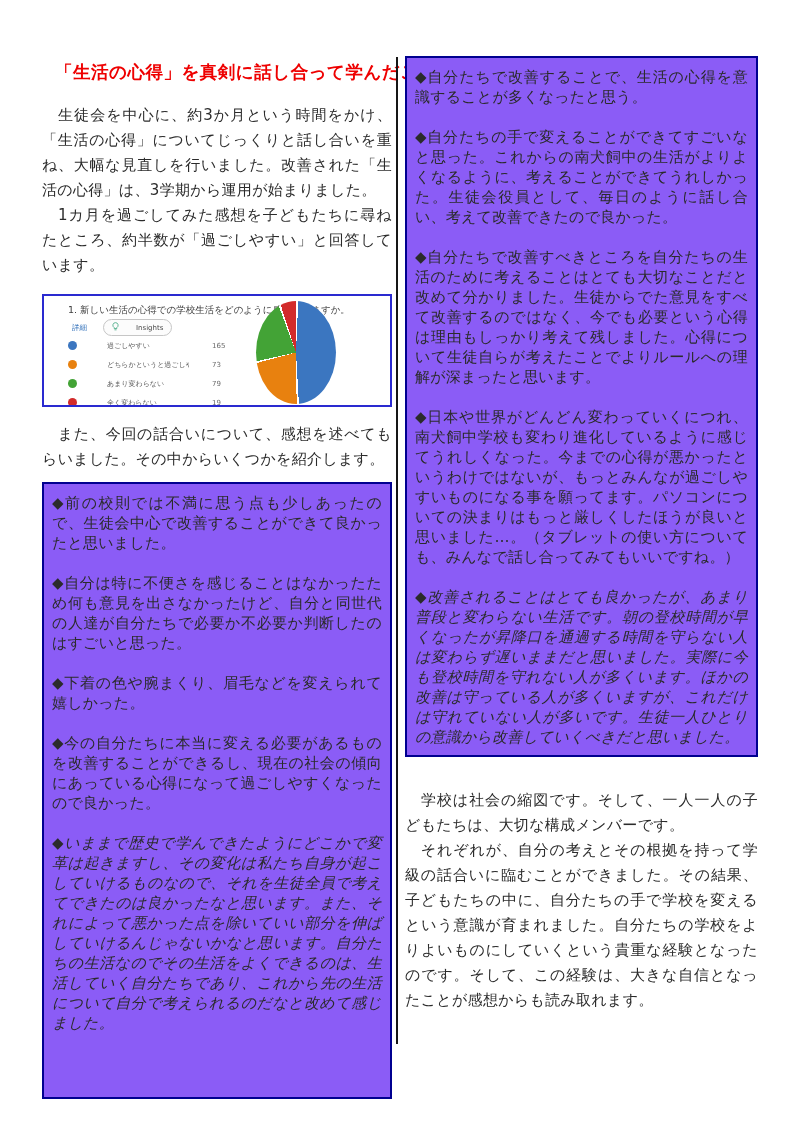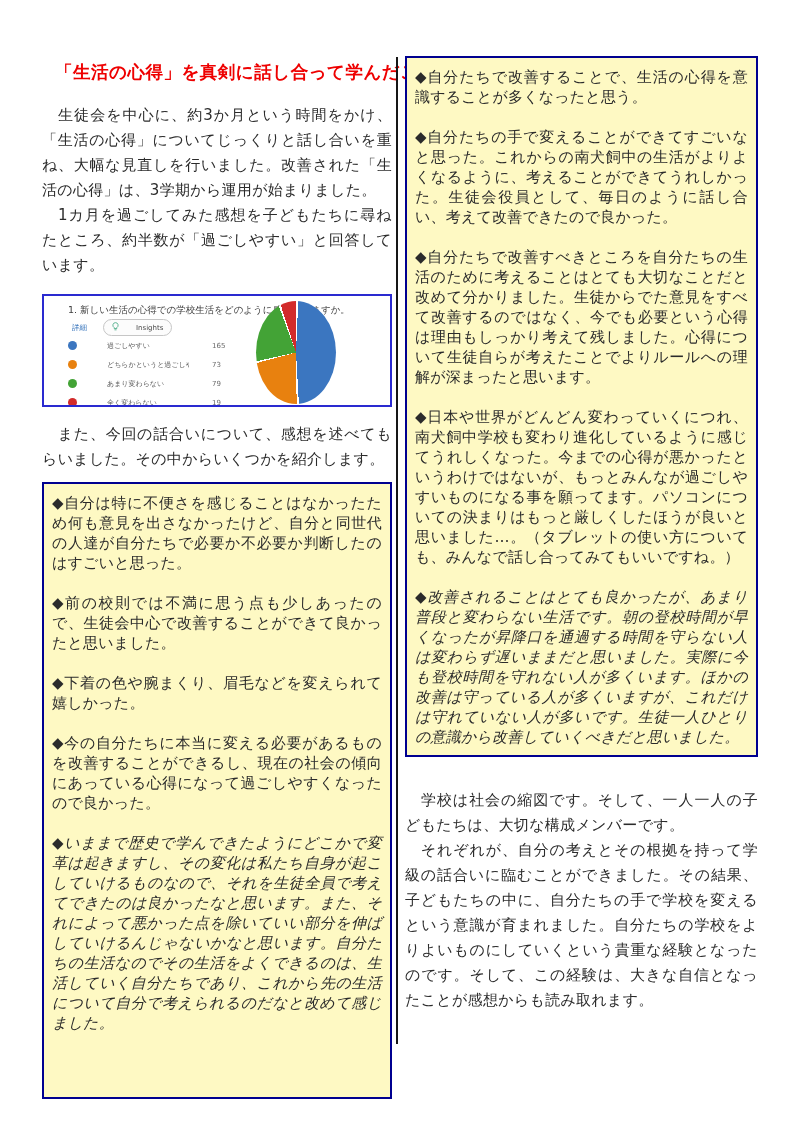--- a/index.html
+++ b/index.html
@@ -28,21 +28,21 @@
   .insights-btn { display:inline-flex; align-items:center; gap:17px; border:1px solid #c6c6c6;
                   border-radius:9px; padding:2px 8px; font-size:7px; color:#4a4a4a; background:#fcfcfc; }
   .legend { position:absolute; left:24px; top:40px; width:190px; }
   .legend-row { display:flex; align-items:center; height:19px;gap:23px; }
   .legend-dot { width:9px; height:9px; border-radius:50%; flex:0 0 9px; margin-right:7px; }
   .legend-label { font-size:7px; color:#5a5a5a; flex:0 0 82px; white-space:nowrap; overflow:hidden; }
   .legend-value { font-size:7px; color:#6a6a6a; }
   .pie { position:absolute; left:212px; top:5px; width:80px; height:103px; border-radius:50%; }
 
   
-  .comment-box { background:#fef9c3; border:2px solid #000090; padding:9px 8px 8px 8px; }
+  .comment-box { background:#8b5cf6; border:2px solid #000090; padding:9px 8px 8px 8px; }
   .comment-box-left { margin-top:10px; min-height:617px; }
   .comment-box-right { min-height:687px; }
   .comment-box p { font-size:15px; line-height:20px; text-align:justify;
                    letter-spacing:0.2px; margin-bottom:20px; }
   .comment-box p:last-child { margin-bottom:0;font-style:italic; }
 
   .closing { margin-top:31px; }
 </style>
 </head>
 <body>
@@ -99,22 +99,22 @@
             <span class="legend-value">19</span>
           </div>
         </div>
       <div class="pie" style="background: conic-gradient(rgb(255, 255, 255) 0%, rgb(255, 255, 255) 0.7%, rgb(59, 118, 192) 0.7%, rgb(59, 118, 192) 49.1071%, rgb(255, 255, 255) 49.1071%, rgb(255, 255, 255) 49.8071%, rgb(232, 129, 15) 49.8071%, rgb(232, 129, 15) 70.8333%, rgb(255, 255, 255) 70.8333%, rgb(255, 255, 255) 71.5333%, rgb(67, 163, 54) 71.5333%, rgb(67, 163, 54) 94.3452%, rgb(255, 255, 255) 94.3452%, rgb(255, 255, 255) 95.0452%, rgb(210, 43, 43) 95.0452%, rgb(210, 43, 43) 100%);"></div>
     </div>
 
     <p class="body intro2">　また、今回の話合いについて、感想を述べてもらいました。その中からいくつかを紹介します。</p>
 
     <div class="comment-box comment-box-left">
 
-    <p>◆自分は特に不便さを感じることはなかったため何も意見を出さなかったけど、自分と同世代の人達が自分たちで必要か不必要か判断したのはすごいと思った。</p>
-        <p>◆前の校則では不満に思う点も少しあったので、生徒会中心で改善することができて良かったと思いました。</p>
+    <p>◆前の校則では不満に思う点も少しあったので、生徒会中心で改善することができて良かったと思いました。</p>
+        <p>◆自分は特に不便さを感じることはなかったため何も意見を出さなかったけど、自分と同世代の人達が自分たちで必要か不必要か判断したのはすごいと思った。</p>
         <p>◆下着の色や腕まくり、眉毛などを変えられて嬉しかった。</p>
         <p>◆今の自分たちに本当に変える必要があるものを改善することができるし、現在の社会の傾向にあっている心得になって過ごしやすくなったので良かった。</p>
         <p>◆いままで歴史で学んできたようにどこかで変革は起きますし、その変化は私たち自身が起こしていけるものなので、それを生徒全員で考えてできたのは良かったなと思います。また、それによって悪かった点を除いていい部分を伸ばしていけるんじゃないかなと思います。自分たちの生活なのでその生活をよくできるのは、生活していく自分たちであり、これから先の生活について自分で考えられるのだなと改めて感じました。</p>
       </div>
   </div>
 
   <div class="right-col">
 
     <div class="comment-box comment-box-right">
 

